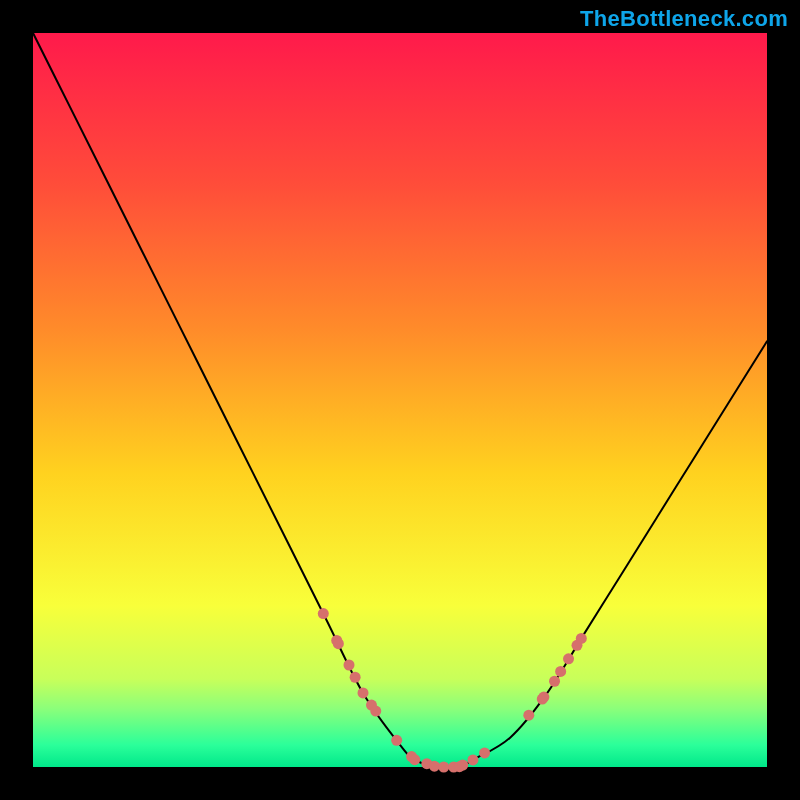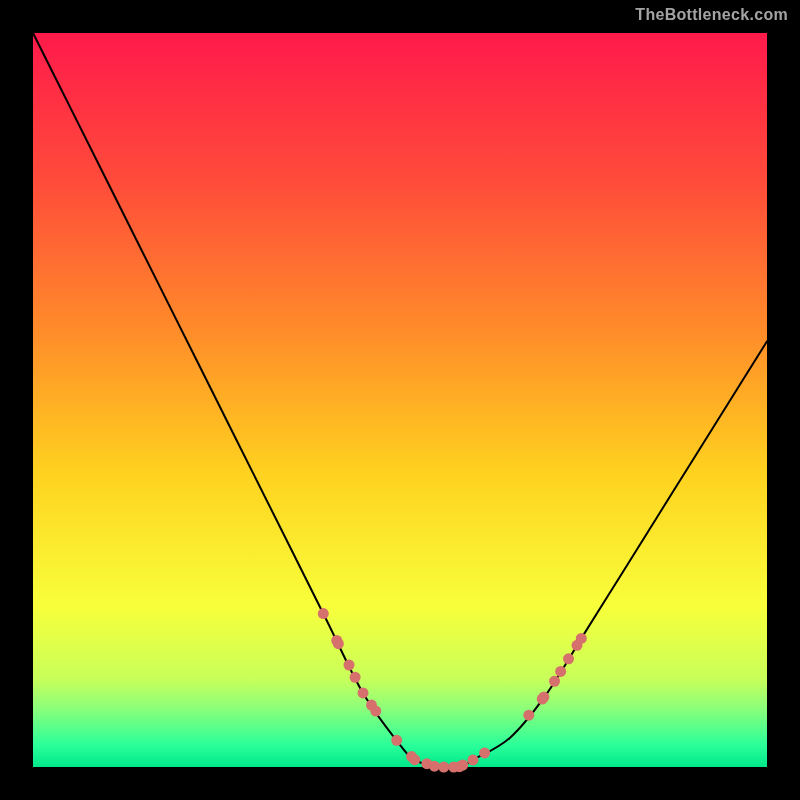--- a/index.html
+++ b/index.html
@@ -14,23 +14,23 @@
     position: relative;
     width: 800px;
     height: 800px;
     background: #000;
   }
   .watermark {
     position: absolute;
     top: 6px;
     right: 12px;
     font-family: Arial, sans-serif;
-    font-size: 16px;
+    font-size: 22px;
     font-weight: bold;
-    color: #a3a3a3;
+    color: #0ea5e9;
     letter-spacing: 0.3px;
   }
   .plot {
     position: absolute;
     left: 33px;
     top: 33px;
     width: 734px;
     height: 734px;
   }
   .gradient-bg {

